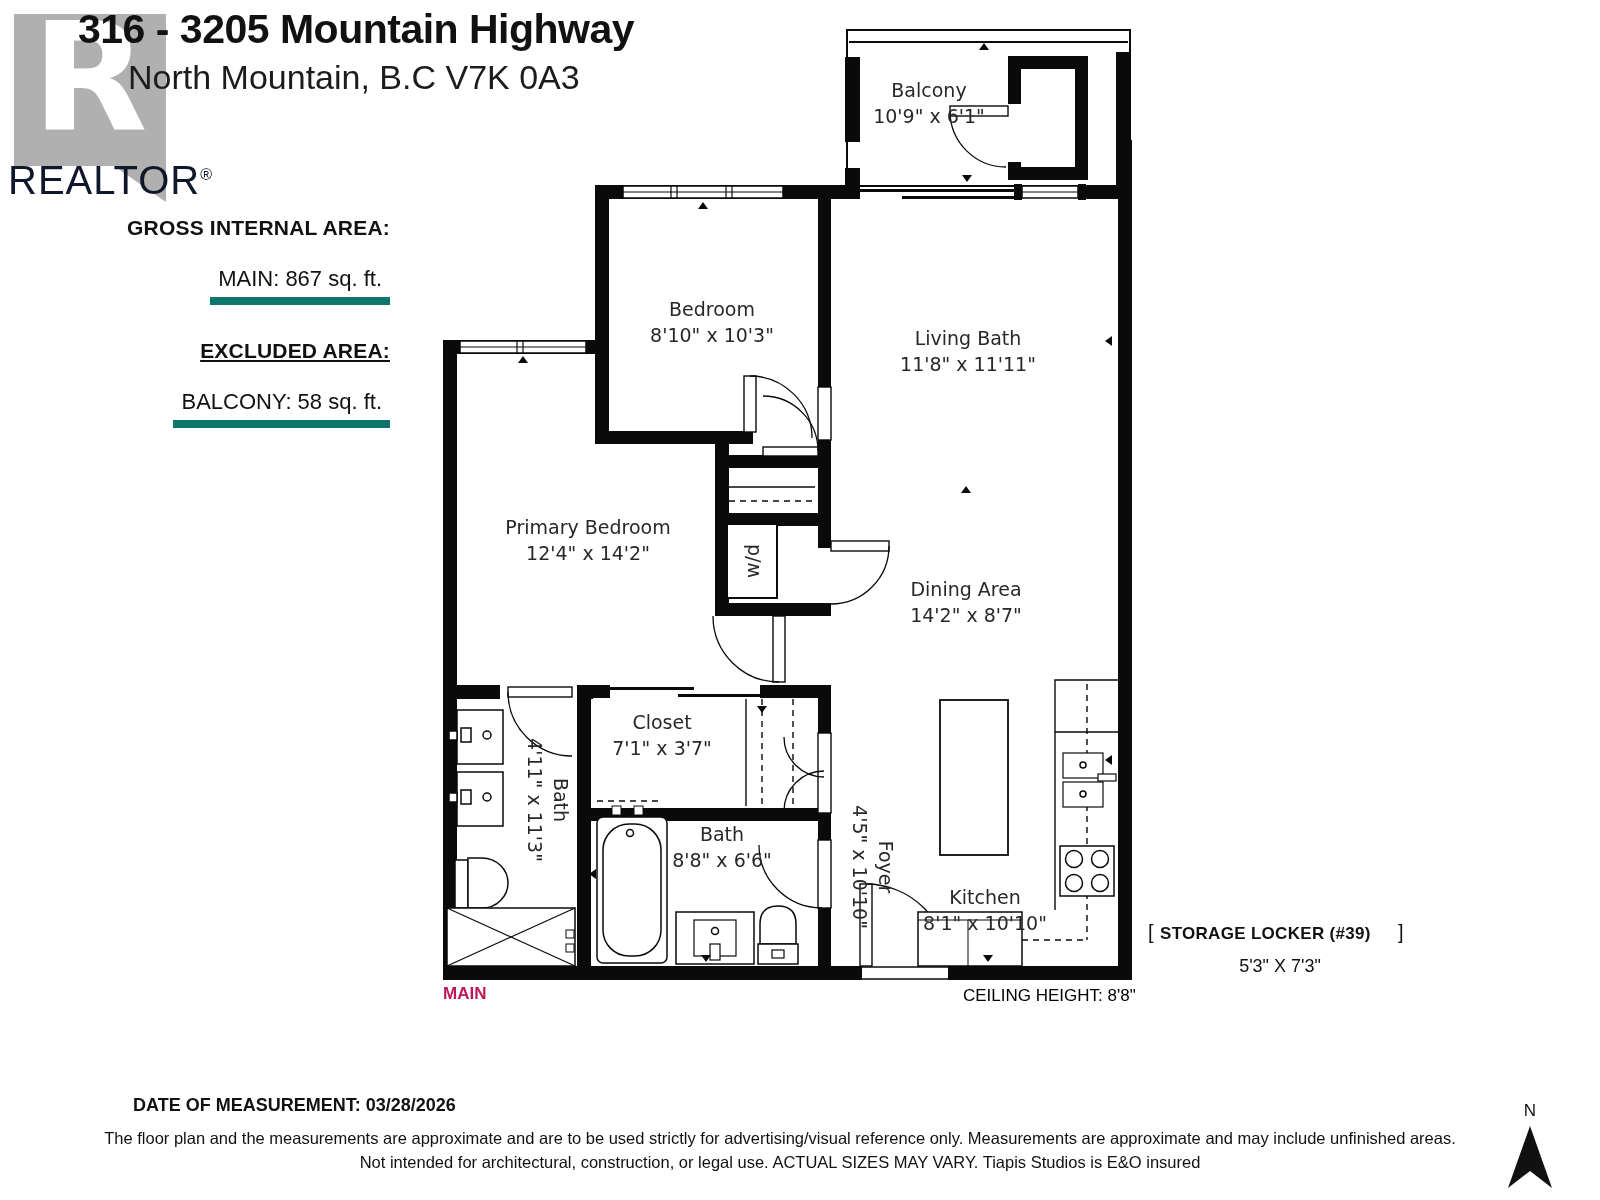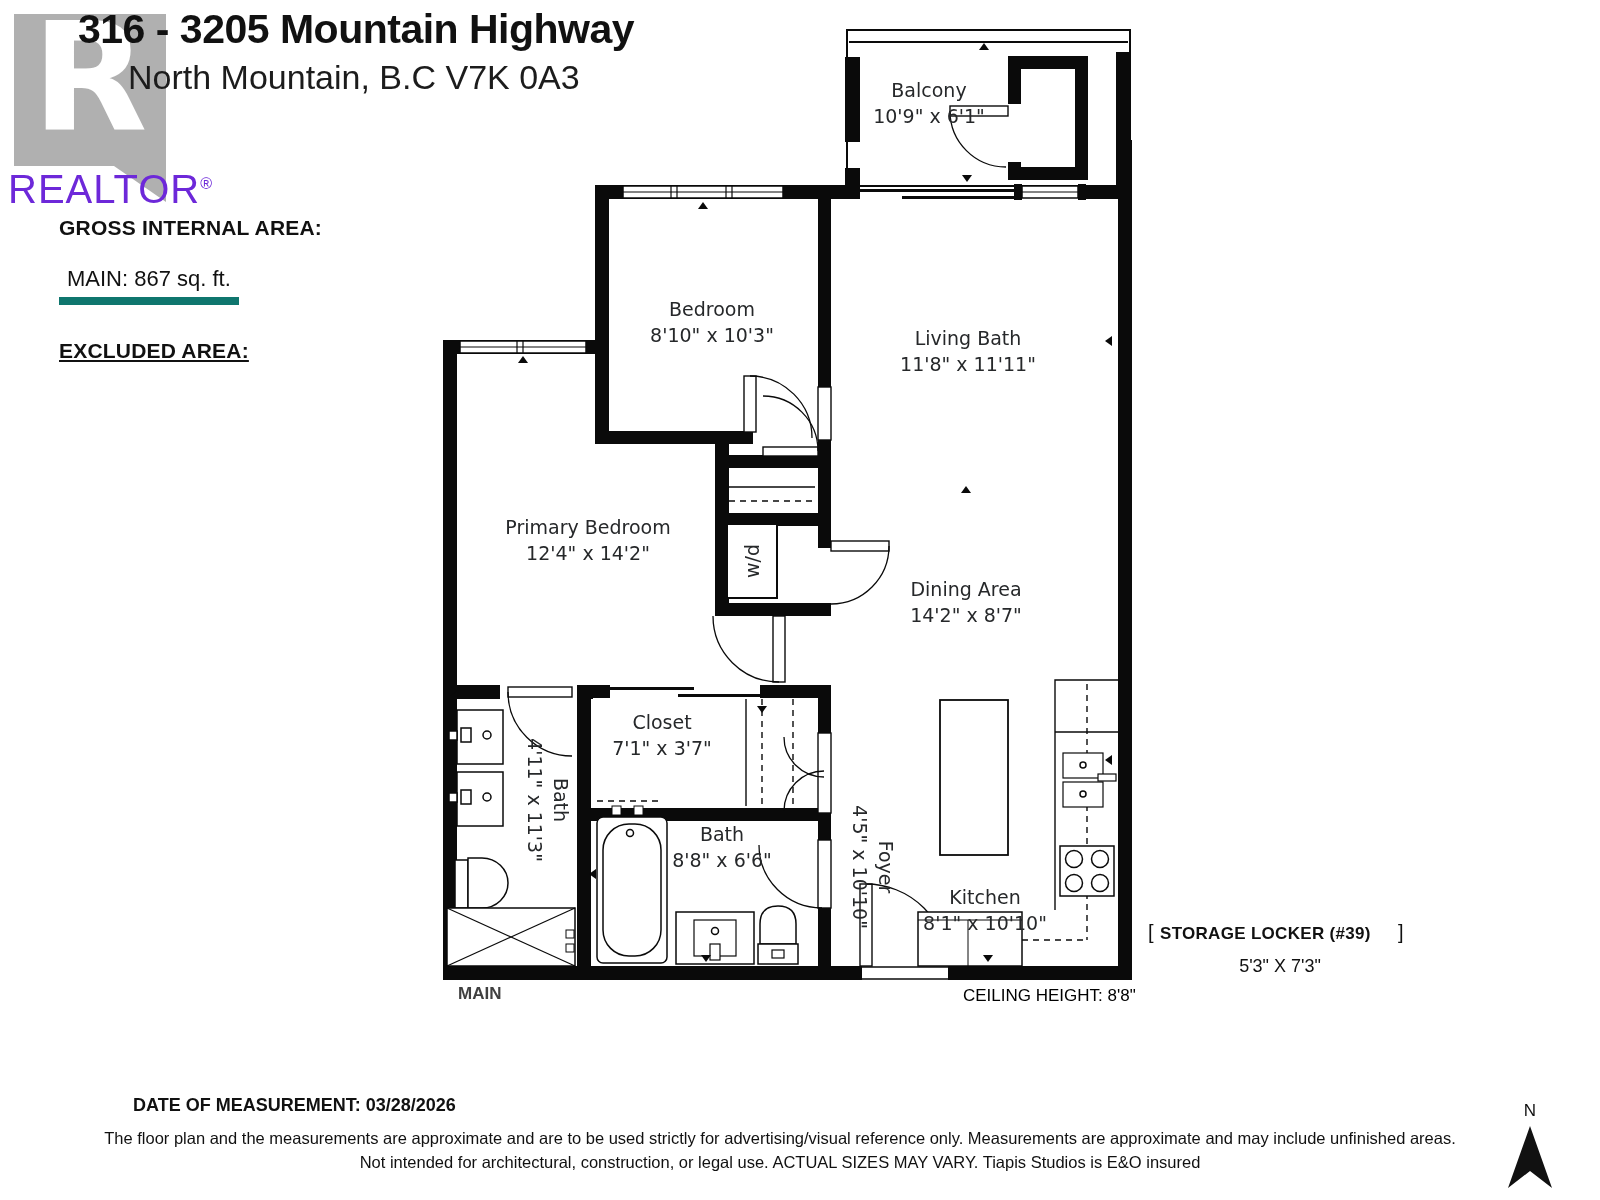--- a/index.html
+++ b/index.html
@@ -5,36 +5,36 @@
   html,body{margin:0;padding:0;background:#fff;}
   #stage{position:relative;width:1600px;height:1200px;background:#fff;overflow:hidden;
          font-family:"Liberation Sans",sans-serif;color:#111;}
   #plan-svg{position:absolute;left:0;top:0;z-index:1;}
   .abs{position:absolute;}
   
   .logo-block{left:14px;top:14px;width:152px;height:152px;background:#b0b0b0;z-index:2;}
   .logo-r{position:absolute;left:18px;top:-12px;font:900 150px/1 "DejaVu Sans",sans-serif;color:#fff;}
   .logo-tri{position:absolute;right:0;bottom:-36px;width:0;height:0;
             border-left:52px solid transparent;border-top:36px solid #b0b0b0;}
-  .logo-word{left:8px;top:169px;font:400 40px/1 "Liberation Sans",sans-serif;color:#6d28d9;letter-spacing:1px;z-index:2;}
+  .logo-word{left:8px;top:160px;font:400 40px/1 "Liberation Sans",sans-serif;color:#0f172a;letter-spacing:1px;z-index:2;}
   .logo-word sup{font-size:16px;}
   .title{left:78px;top:6px;font-weight:700;font-size:41px;letter-spacing:-.5px;z-index:3;}
   .subtitle{left:128px;top:58px;font-size:34px;font-weight:400;color:#1c1c1c;z-index:3;}
   
-  .stats{left:59px;top:216px;width:320px;text-align:left;z-index:2;}
+  .stats{left:70px;top:216px;width:320px;text-align:right;z-index:2;}
   .stats .h{font-weight:700;font-size:21px;letter-spacing:.2px;}
   .stats .u{display:inline-block;font-size:22px;border-bottom:8px solid #0f766e;padding:0 8px 5px;}
   .mt28{margin-top:26px;} .mt30{margin-top:34px;text-decoration:underline;} .mt44{margin-top:46px;}
   .stats .total{font-weight:700;font-size:25px;}
   
   .rlabel{position:absolute;z-index:4;font:19px/1.38 "DejaVu Sans",sans-serif;color:#26282a;
           text-align:center;white-space:nowrap;transform:translate(-50%,-50%);}
   .rlabel.rot90{transform:translate(-50%,-50%) rotate(90deg);}
   .rlabel.rotm90{transform:translate(-50%,-50%) rotate(-90deg);}
-  .plan-note{position:absolute;z-index:4;font:700 17px/1.2 "Liberation Sans",sans-serif;color:#404040;margin-left:15px;}
+  .plan-note{position:absolute;z-index:4;font:700 17px/1.2 "Liberation Sans",sans-serif;color:#be185d;}
   .ceiling{position:absolute;z-index:4;font:400 17px/1.2 "Liberation Sans",sans-serif;color:#000;}
   
   .locker-open{left:1148px;top:922px;font:400 20px/1 "Liberation Sans",sans-serif;z-index:4;}
   .locker-label{left:1160px;top:924px;width:240px;text-align:left;font:700 17px/1.2 "Liberation Sans",sans-serif;letter-spacing:.3px;z-index:4;}
   .locker-close{left:1398px;top:922px;font:400 20px/1 "Liberation Sans",sans-serif;z-index:4;}
   .locker-dims{left:1160px;top:956px;width:240px;text-align:center;font:400 18px/1.2 "Liberation Sans",sans-serif;z-index:4;}
   
   .date{left:133px;top:1095px;font:700 18px/1.2 "Liberation Sans",sans-serif;z-index:4;}
   .disc1{left:0;top:1128px;width:1560px;text-align:center;font:400 16.5px/1.3 "Liberation Sans",sans-serif;color:#111;z-index:4;}
   .disc2{left:0;top:1152px;width:1560px;text-align:center;font:400 16.5px/1.3 "Liberation Sans",sans-serif;color:#111;z-index:4;}
@@ -243,20 +243,21 @@
   </div>
   <div class="abs logo-word"><span>REALTOR</span><sup>®</sup></div>
 
   <div class="abs title">316 - 3205 Mountain Highway</div>
   <div class="abs subtitle">North Mountain, B.C V7K 0A3</div>
 
   <div class="abs stats">
     <div class="h">GROSS INTERNAL AREA:</div>
     <div class="mt28"><span class="u">MAIN: 867 sq. ft.</span></div>
     <div class="h mt30">EXCLUDED AREA:</div>
+    <div class="mt28"><span class="u">BALCONY: 58 sq. ft.</span></div>
   </div>
 
   <div class="rlabel" style="left:929px;top:103px">
     <div>Balcony</div>
     <div>10'9" x 6'1"</div>
   </div>
   <div class="rlabel" style="left:712px;top:322px">
     <div>Bedroom</div>
     <div>8'10" x 10'3"</div>
   </div>

